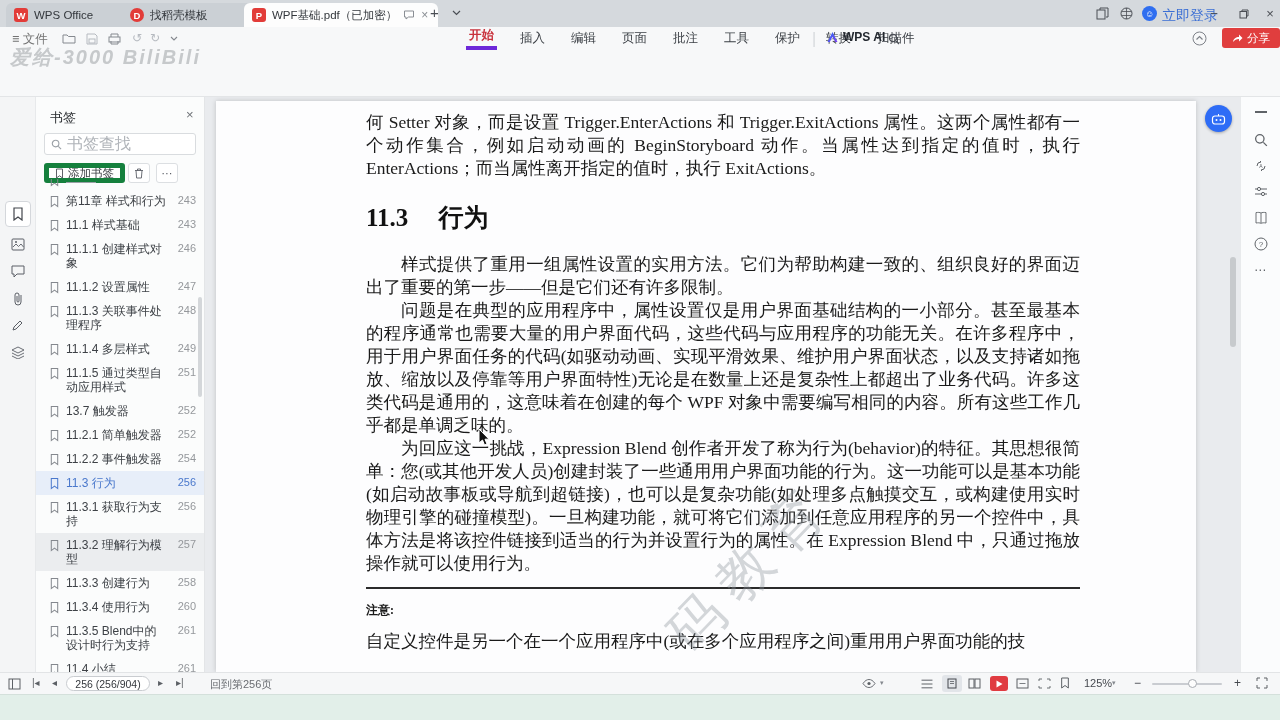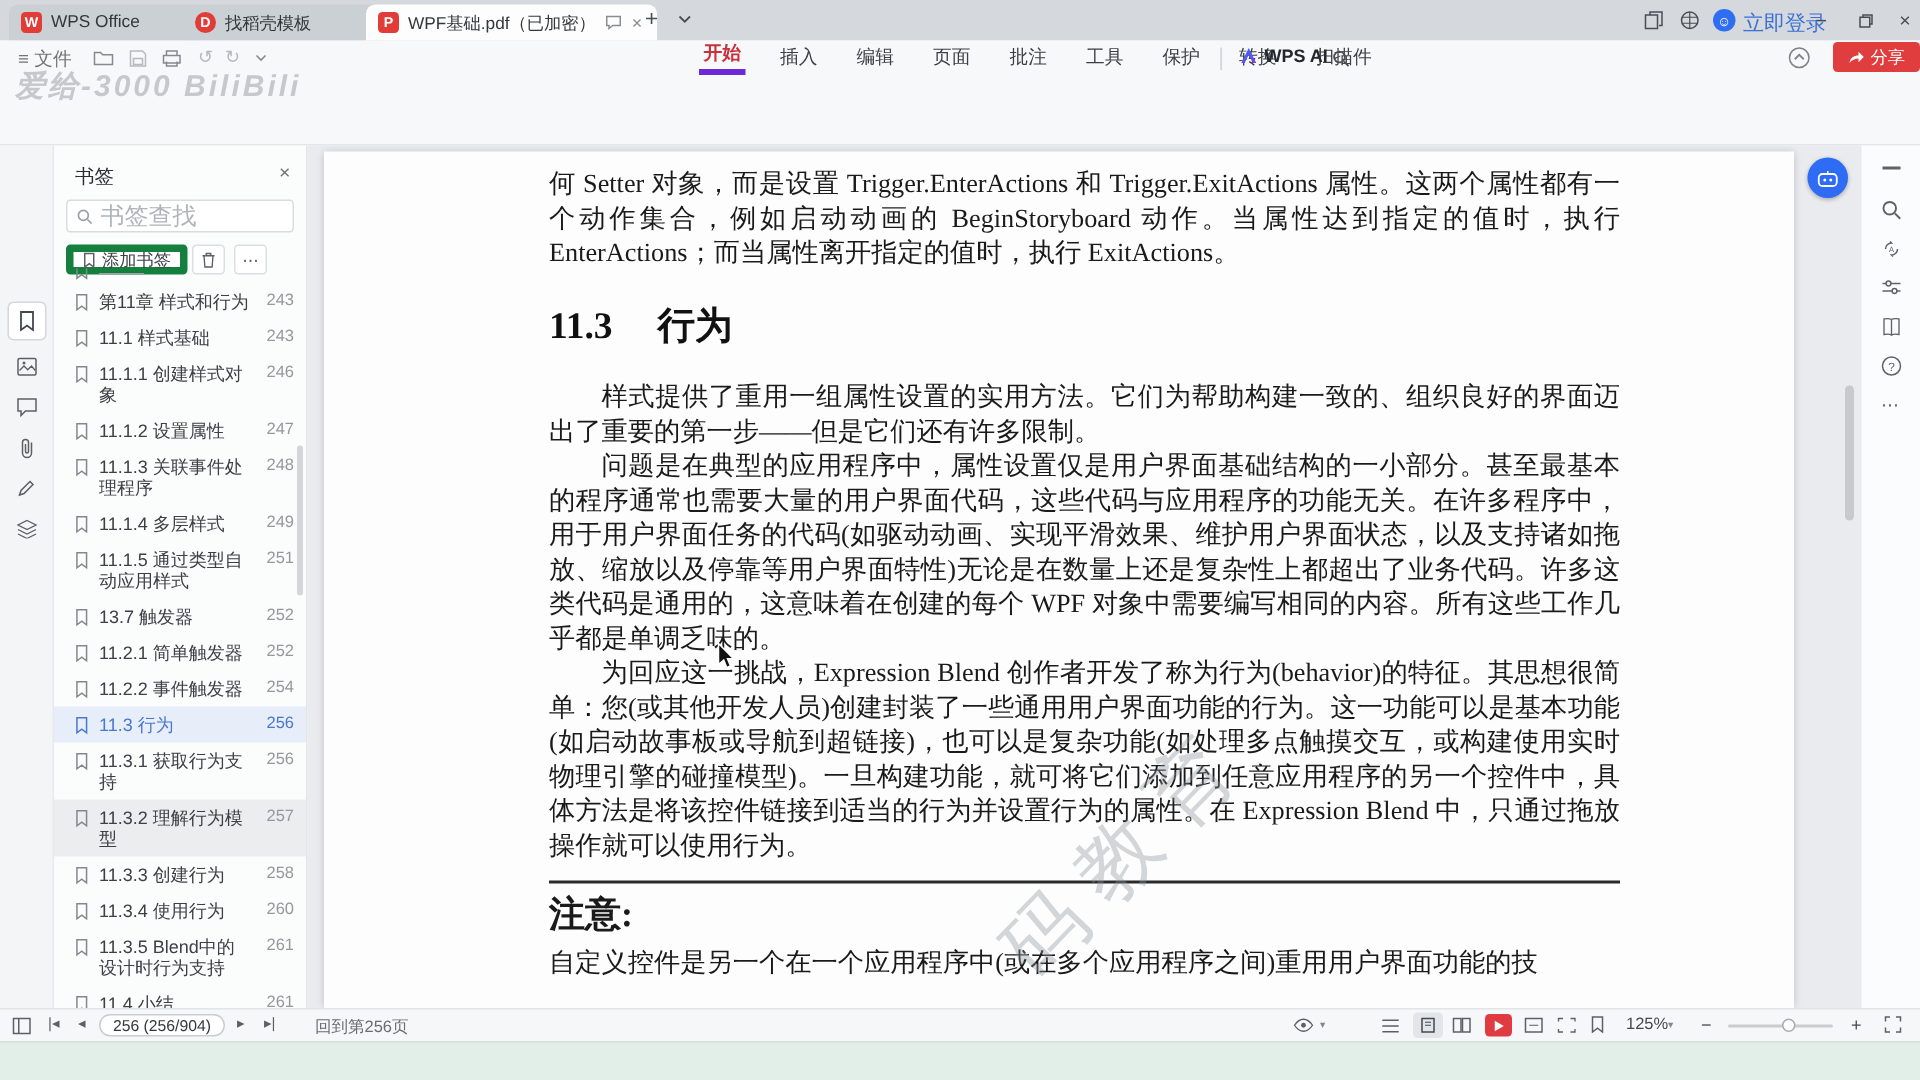--- a/index.html
+++ b/index.html
@@ -516,21 +516,21 @@
   <div class="page">
     <div class="ptext">
       <p class="noind">何 Setter 对象，而是设置 Trigger.EnterActions 和 Trigger.ExitActions 属性。这两个属性都有一个动作集合，例如启动动画的 BeginStoryboard 动作。当属性达到指定的值时，执行 EnterActions；而当属性离开指定的值时，执行 ExitActions。</p>
       <div style="margin:26px 0 24px 0;font-size:25px;font-weight:bold;color:#111;text-indent:0;">
         <span>11.3</span><span style="display:inline-block;width:30px;"></span><span>行为</span>
       </div>
       <p>样式提供了重用一组属性设置的实用方法。它们为帮助构建一致的、组织良好的界面迈出了重要的第一步——但是它们还有许多限制。</p>
       <p>问题是在典型的应用程序中，属性设置仅是用户界面基础结构的一小部分。甚至最基本的程序通常也需要大量的用户界面代码，这些代码与应用程序的功能无关。在许多程序中，用于用户界面任务的代码(如驱动动画、实现平滑效果、维护用户界面状态，以及支持诸如拖放、缩放以及停靠等用户界面特性)无论是在数量上还是复杂性上都超出了业务代码。许多这类代码是通用的，这意味着在创建的每个 WPF 对象中需要编写相同的内容。所有这些工作几乎都是单调乏味的。</p>
       <p>为回应这一挑战，Expression Blend 创作者开发了称为行为(behavior)的特征。其思想很简单：您(或其他开发人员)创建封装了一些通用用户界面功能的行为。这一功能可以是基本功能(如启动故事板或导航到超链接)，也可以是复杂功能(如处理多点触摸交互，或构建使用实时物理引擎的碰撞模型)。一旦构建功能，就可将它们添加到任意应用程序的另一个控件中，具体方法是将该控件链接到适当的行为并设置行为的属性。在 Expression Blend 中，只通过拖放操作就可以使用行为。</p>
       <div style="border-top:2px solid #2b2b2b;margin-top:12px;"></div>
-      <div style="font-weight:bold;font-size:24px;margin:10px 0 8px 0;">注意:</div>
+      <div style="font-weight:bold;font-size:12px;margin:10px 0 8px 0;">注意:</div>
       <p class="noind">自定义控件是另一个在一个应用程序中(或在多个应用程序之间)重用用户界面功能的技</p>
     </div>
     <div class="docwm" style="left:430px;top:430px;">码教育</div>
   </div>
 
   <div class="abs" style="left:1025px;top:160px;width:6px;height:90px;background:#c7cacd;border-radius:3px;"></div>
 </div>
 
 <svg class="abs" style="left:478px;top:428px;z-index:60;pointer-events:none;" width="13" height="19" viewBox="0 0 13 19">
   <path d="M1 1v14l3.5-3 2 5 2.5-1-2-4.8H11z" fill="#111" stroke="#fff" stroke-width="1"></path>

